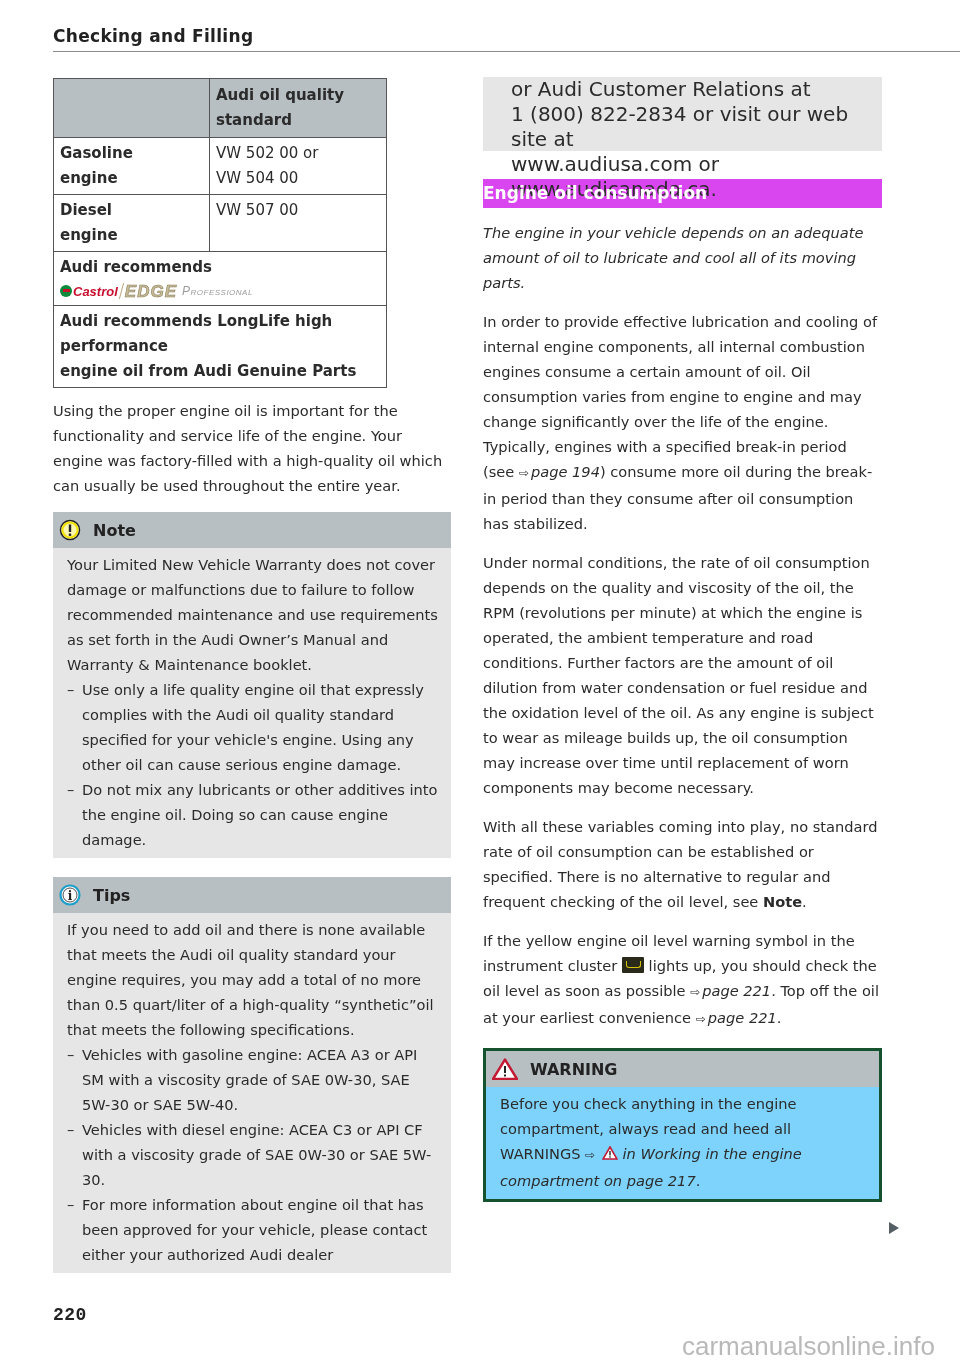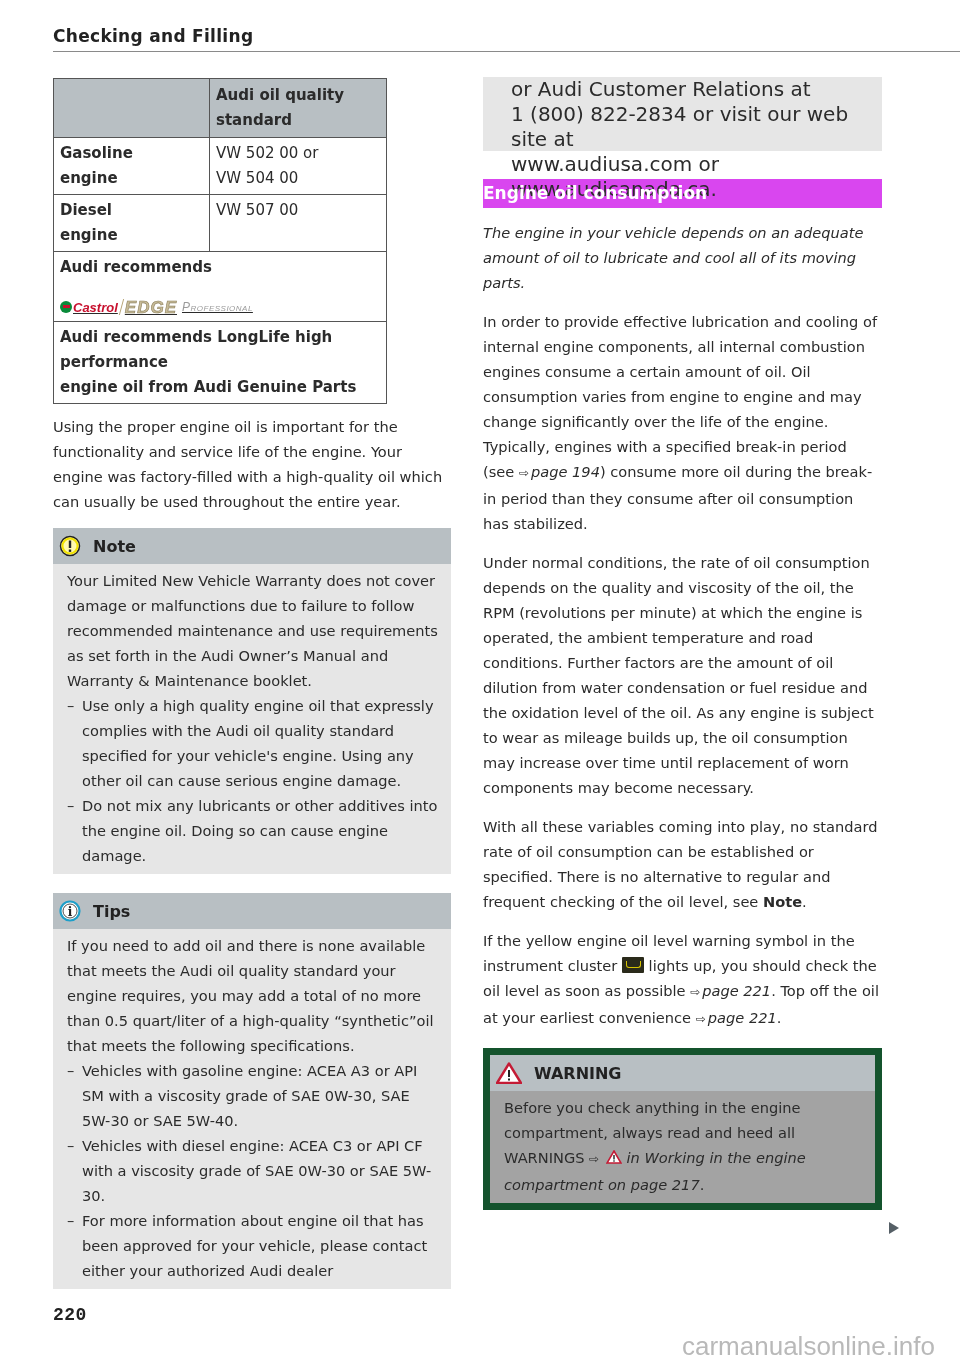--- a/index.html
+++ b/index.html
@@ -17,21 +17,21 @@
   
   .col-left { position: absolute; left: 53px; top: 78px; width: 398px; }
   .col-right { position: absolute; left: 483px; top: 78px; width: 399px; }
 
   table.oil { width: 334px; border-collapse: collapse; font-size: 15px; line-height: 25px; }
   table.oil td { border: 1px solid #555; padding: 3px 6px 3px 6px; vertical-align: top; }
   table.oil tr.head td { background: #b8bfc3; font-weight: bold; padding-top: 4px; padding-bottom: 4px; }
   table.oil td.lbl { width: 143px; font-weight: bold; }
   table.oil td.bold { font-weight: bold; }
 
-  .castrol { display: flex; align-items: center; height: 22px; margin-top: 16px; text-decoration: underline; }
+  .castrol { display: flex; align-items: center; height: 22px; margin-top: 0px; }
   .castrol .c-logo { color: #c8102e; font-weight: bold; font-style: italic; font-size: 13px; font-family: "Liberation Sans", sans-serif; display: flex; align-items: center; }
   .castrol .c-dot { display: inline-block; width: 12px; height: 12px; border-radius: 50%; background: #0a8a3a; margin-right: 1px; position: relative; }
   .castrol .c-dot::after { content: ""; position: absolute; left: 3px; top: 4px; width: 7px; height: 3px; background: #c8102e; }
   .castrol .c-sep { width: 1px; height: 16px; background: #b9a77a; margin: 0 3px; transform: skewX(-15deg); }
   .castrol .edge { font-family: "Liberation Sans", sans-serif; font-weight: bold; font-style: italic; font-size: 17px; color: #c7bb98; letter-spacing: 1px; -webkit-text-stroke: 0.6px #8c7f5a; }
   .castrol .prof { font-family: "Liberation Sans", sans-serif; font-style: italic; font-size: 12px; color: #9a9a9a; margin-left: 5px; letter-spacing: 0.5px; font-variant: small-caps; }
 
   p.body { font-size: 14.6px; line-height: 25px; margin: 0; color: #2b2b2b; }
   .gap-s { height: 14px; }
 
@@ -44,21 +44,21 @@
 
   .contact-box { background: #e6e6e6; padding: 0 0 0 28px; font-size: 20px; line-height: 25px; height: 74px; margin-top: -1px; }
   .red-head { background: #d946ef; color: #fff; font-weight: bold; font-size: 17px; height: 29px; line-height: 29px; margin-top: 28px; }
   .intro { font-style: italic; font-size: 14.6px; line-height: 25px; margin: 12px 0 0 0; color: #2b2b2b; }
   .ref { font-style: italic; }
   .arrow { font-style: normal; font-size: 12px; margin-right: 2px; }
 
   .oil-icon { display: inline-block; width: 22px; height: 16px; background: #2a2a1a; vertical-align: -2px; position: relative; border-radius: 1px; }
   .oil-icon::after { content: ""; position: absolute; left: 4px; top: 4px; width: 13px; height: 6px; border: 1.5px solid #d6c300; border-top: none; border-radius: 0 0 3px 3px; }
 
-  .warn-box { border: 7px solid #14532d; background: #a3a3a3; margin-top: 16px; }
+  .warn-box { border: 3px solid #14532d; background: #7dd3fc; margin-top: 16px; }
   .warn-box .box-head { background: #b8bfc3; }
   .continue-arrow { position: absolute; left: 889px; top: 1222px; width: 0; height: 0; border-top: 6px solid transparent; border-bottom: 6px solid transparent; border-left: 10px solid #555f66; }
 
   .page-num { position: absolute; left: 53px; top: 1305px; font-weight: bold; font-size: 18px; color: #222; letter-spacing: 0.5px; font-family: Liberation Mono, monospace; }
   .watermark { position: absolute; left: 682px; top: 1331px; font-family: "Liberation Sans", sans-serif; font-size: 26px; color: #b9b9b9; }
 </style>
 </head>
 <body>
 
 <div class="section-title">Checking and Filling</div>
@@ -110,21 +110,21 @@
             <circle cx="11" cy="11" r="9.5" fill="#fff9b0" stroke="#222" stroke-width="1.5"></circle>
             <circle cx="11" cy="11" r="7.5" fill="none" stroke="#f2e200" stroke-width="2"></circle>
             <rect x="9.8" y="5.5" width="2.4" height="7.5" fill="#222"></rect>
             <rect x="9.8" y="14.5" width="2.4" height="2.4" fill="#222"></rect>
           </svg>
       </span>
       <span>Note</span>
     </div>
     <div class="box-body">
       <div>Your Limited New Vehicle Warranty does not cover damage or malfunctions due to failure to follow recommended maintenance and use requirements as set forth in the Audi Owner’s Manual and Warranty &amp; Maintenance booklet.</div>
-      <div class="dash-item">Use only a high quality engine oil that expressly complies with the Audi oil quality standard specified for your vehicle's engine. Using any other oil can cause serious engine damage.</div>
+      <div class="dash-item">Use only a life quality engine oil that expressly complies with the Audi oil quality standard specified for your vehicle's engine. Using any other oil can cause serious engine damage.</div>
       <div class="dash-item">Do not mix any lubricants or other additives into the engine oil. Doing so can cause engine damage.</div>
     </div>
   </div>
 
   <div style="height:19px"></div>
   <div class="box">
     <div class="box-head">
       <span class="ico">
         <svg width="22" height="22" viewBox="0 0 22 22">
             <circle cx="11" cy="11" r="9.5" fill="#ffffff" stroke="#1e9fc9" stroke-width="2.2"></circle>

